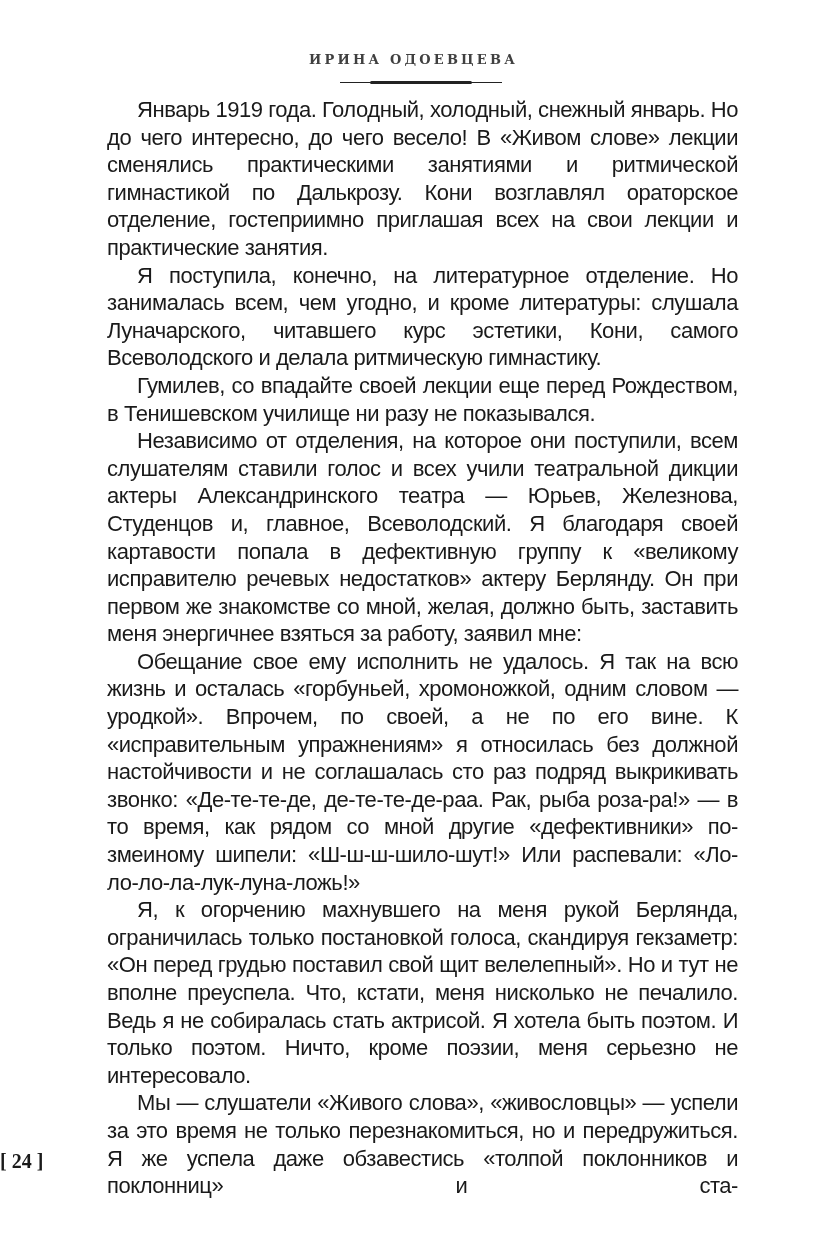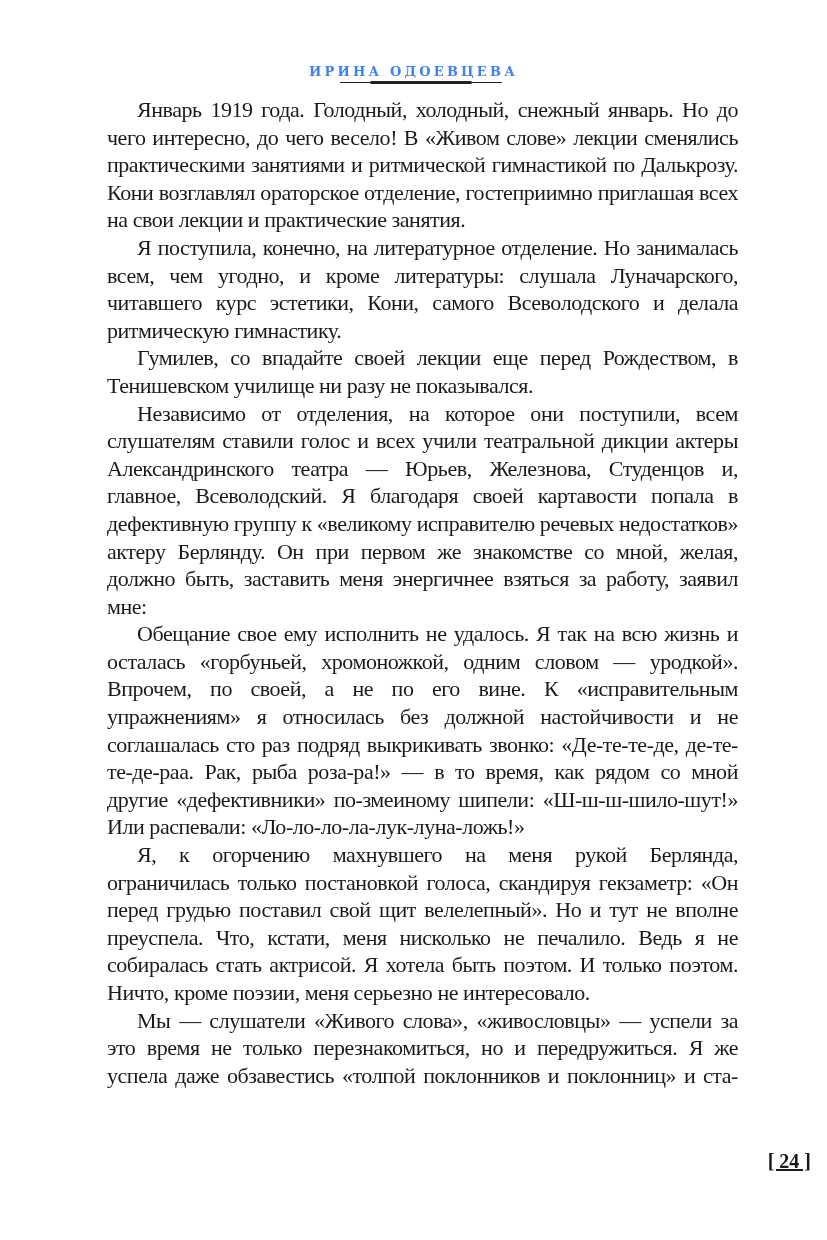--- a/index.html
+++ b/index.html
@@ -1,33 +1,33 @@
 <!DOCTYPE html>
 <html><head>
 <meta charset="utf-8">
 <style>
   html, body { margin: 0; padding: 0; background: #ffffff; }
   body { width: 827px; height: 1240px; position: relative; overflow: hidden; }
   .page { position: absolute; left: 0; top: 0; width: 827px; height: 1240px; background: #fff; }
   .running-head {
     position: absolute; left: 0; right: 0; top: 52px; text-align: center;
     font-family: "DejaVu Serif", serif; font-weight: bold; font-size: 13px;
-    letter-spacing: 3.2px; color: #3b82f6; margin-top: 12px;
+    letter-spacing: 3.2px; color: #404040;
   }
   .rule { position: absolute; left: 340px; width: 162px; top: 82px; height: 1px; background: #222; }
   .rule-center { position: absolute; left: 370px; width: 102px; top: 81px; height: 3px; background: #222; border-radius: 2px; }
   .body-text {
     position: absolute; left: 107px; top: 96px; width: 631px;
-    font-family: Liberation Serif, serif; font-size: 22px; line-height: 27.6px;
+    font-family: Liberation Sans, sans-serif; font-size: 22px; line-height: 27.6px;
     color: #1a1a1a; text-align: justify; letter-spacing: -0.45px;
   }
   .body-text p { margin: 0; text-indent: 30px; hyphens: manual; }
   .folio {
-    position: absolute; left: 0; right: 16px; top: 1150px; text-align: right;
-    font-family: "Liberation Serif", serif; font-weight: bold; font-size: 20px; color: #1a1a1a; text-decoration: underline;
+    position: absolute; left: 0; right: 4px; top: 1150px; text-align: left;
+    font-family: "Liberation Serif", serif; font-weight: bold; font-size: 20px; color: #1a1a1a;
   }
 </style>
 </head>
 <body>
 
 <div class="page">
   <div class="running-head">ИРИНА ОДОЕВЦЕВА</div>
   <div class="rule"></div>
   <div class="rule-center"></div>
 

